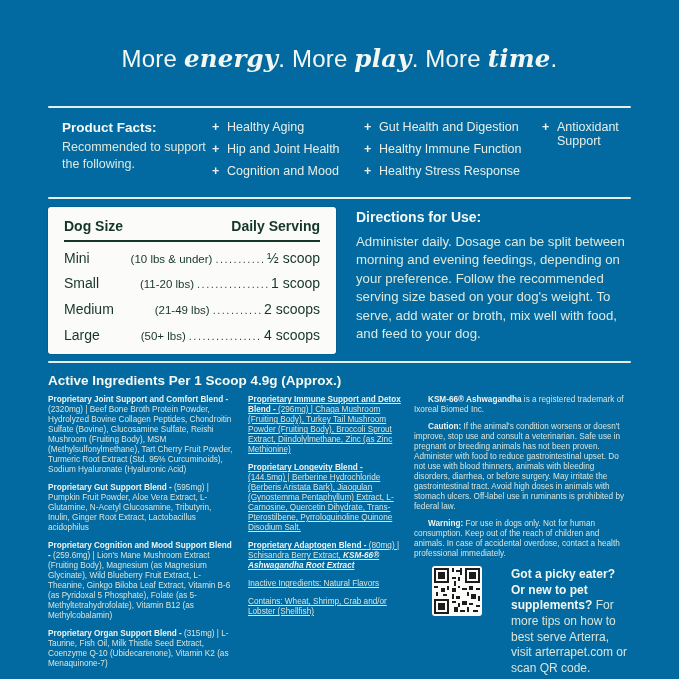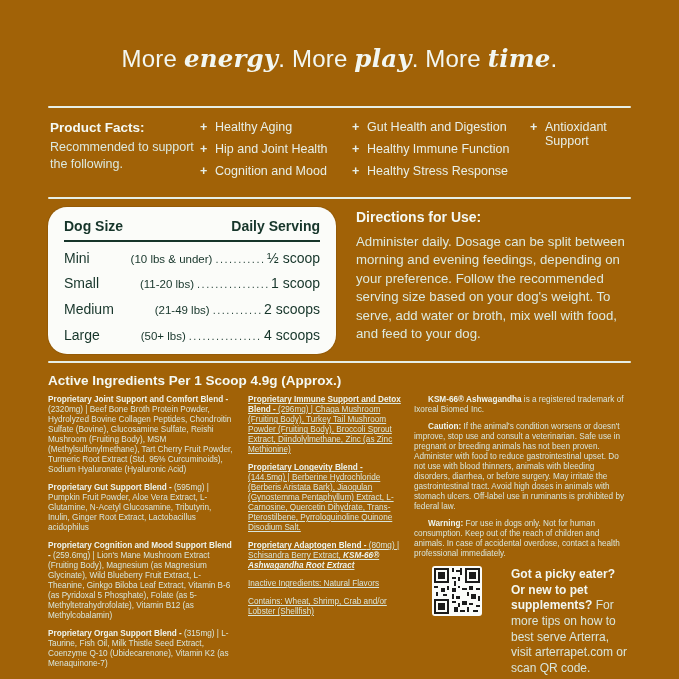--- a/index.html
+++ b/index.html
@@ -1,20 +1,20 @@
 <!DOCTYPE html>
 <html><head>
 <meta charset="utf-8">
 <style>
   html,body{margin:0;padding:0;background:#0f241c;}
   .label{
     position:relative;
     width:679px;height:679px;
     box-sizing:border-box;
-    background:#a16207;
+    background:#0369a1;
     color:#E7EFE8;
     font-family:"Liberation Sans",sans-serif;
     overflow:hidden;
     padding:0 48px;
   }
   
   .hero{
     margin:44px 0 0;
     text-align:center;
     font-size:24px;
@@ -24,36 +24,36 @@
   }
   .hero em{
     font-family:"DejaVu Serif",serif;
     font-style:italic;
     font-weight:bold;
     font-size:1.02em;
   }
   .rule{height:2px;background:#E6EFE7;border-radius:1px;}
   .rule1{margin-top:33px;}
   
-  .facts{display:flex;padding:12px 2px 11px;}
+  .facts{display:flex;padding:12px 2px 11px;margin-left:12px;}
   .facts-intro{width:150px;flex:none;}
   .facts-title{font-weight:bold;font-size:13.5px;margin-bottom:4px;color:#F4F9F4;}
   .facts-sub{font-size:12.5px;line-height:1.35;color:#DCE9DF;}
   .facts-col{list-style:none;margin:0;padding:0;}
   .facts-colA{width:152px;flex:none;}
   .facts-colB{width:178px;flex:none;}
   .facts-colC{flex:1;}
   .facts-item{display:flex;font-size:12.5px;margin-bottom:8px;color:#E7EFE8;}
   .facts-item .plus{width:15px;flex:none;font-weight:bold;}
   
   .serving-row{display:flex;gap:20px;padding:8px 0 7px;}
   .table-card{
     width:288px;flex:none;box-sizing:border-box;
     background:#FBFCF9;color:#16352A;
-    border-radius:19px;
+    border-radius:3px;
     padding:11px 16px 9px;
     box-shadow:0 0 0 1px rgba(0,0,0,.08);
   }
   .table-head{display:flex;justify-content:space-between;font-weight:bold;font-size:14px;
     padding-bottom:6px;border-bottom:2px solid #16352A;}
   .t-row{display:flex;align-items:baseline;font-size:14px;padding:5.5px 0 0;line-height:1.45;}
   .t-size{white-space:nowrap;}
   .t-range{font-size:11.5px;margin-left:37px;}
   .t-leader{flex:1;overflow:hidden;white-space:nowrap;margin:0 3px;opacity:.9;}
   .t-leader::after{content:"....................................................";letter-spacing:1.5px;font-size:11px;}

